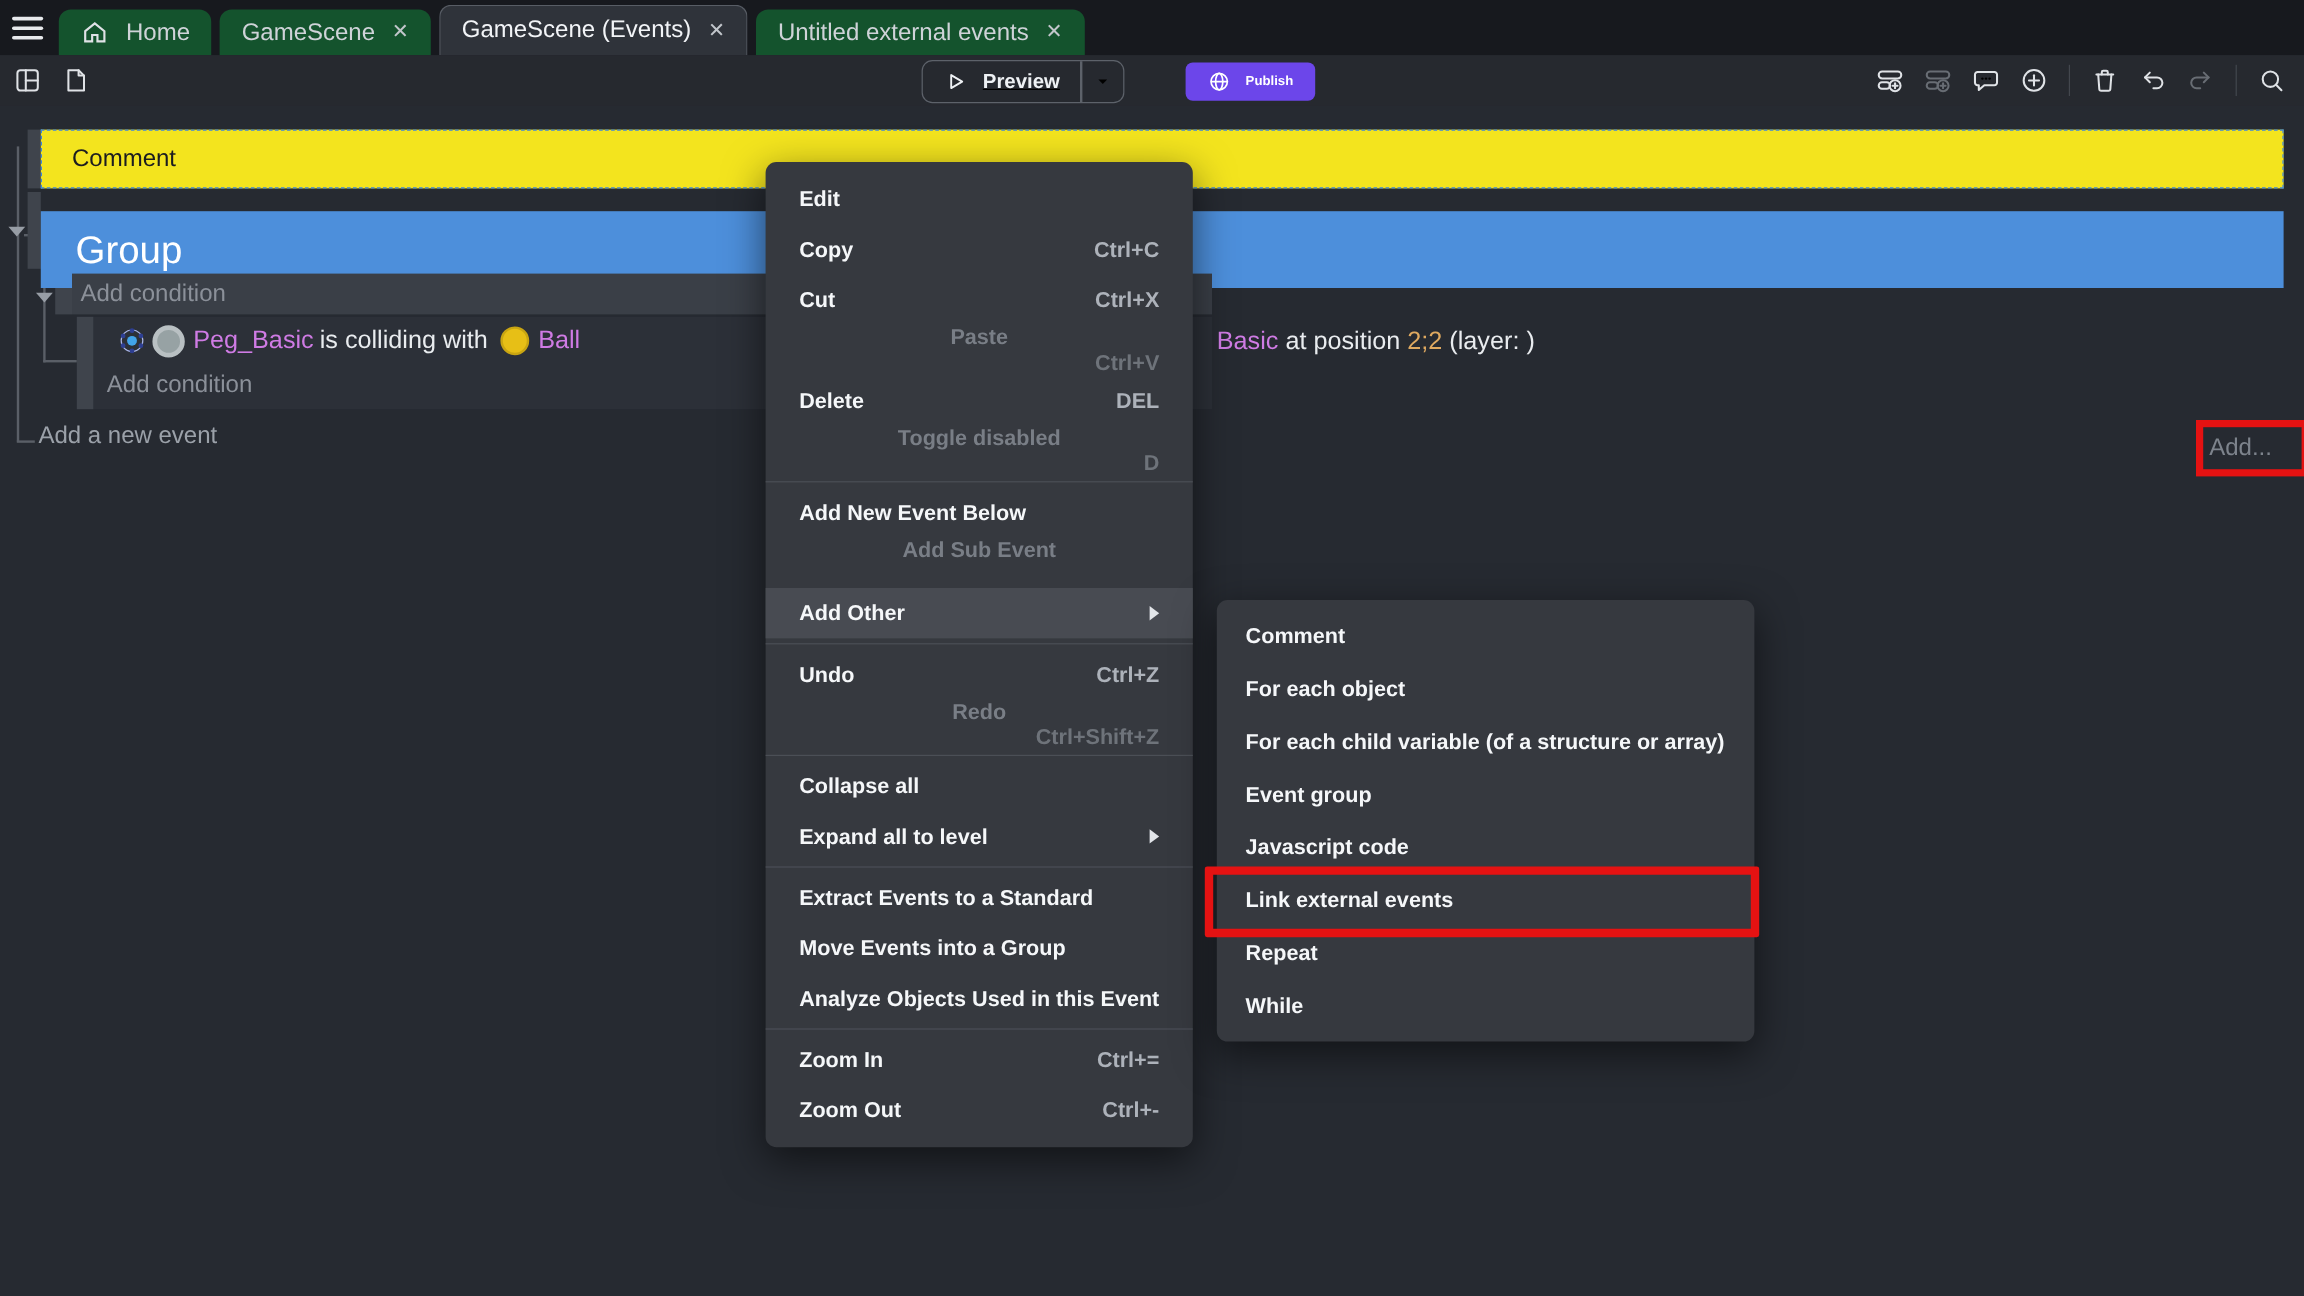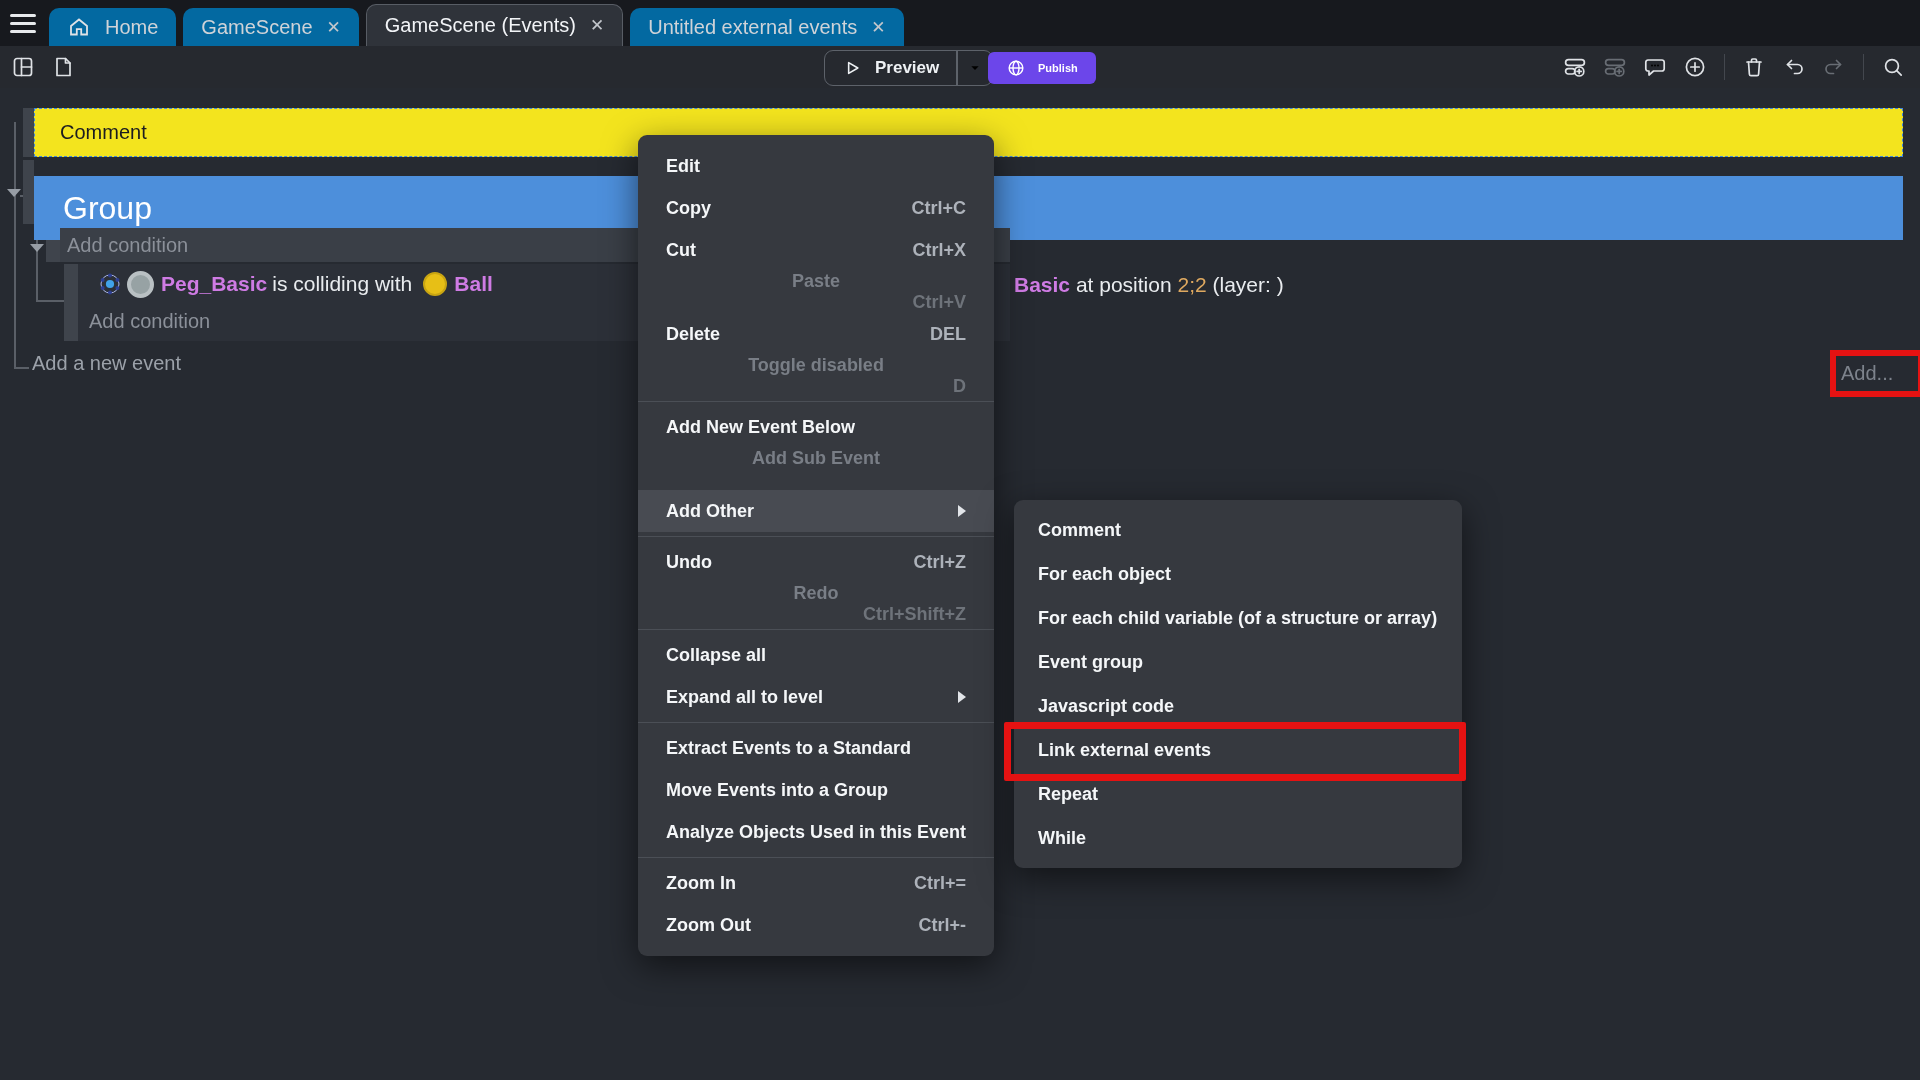--- a/index.html
+++ b/index.html
@@ -18,38 +18,38 @@
   }
 
   
   .tabbar{ position:absolute; top:0; left:0; width:1920px; height:46px;
     background:var(--tabbarbg); z-index:5; }
   .hamburger{ position:absolute; left:10px; top:9px; width:36px; height:28px;
     display:flex; flex-direction:column; justify-content:center; gap:5px; cursor:pointer; }
   .hamburger i{ display:block; width:26px; height:3px; background:#e8eaed; border-radius:2px; }
   .tabstrip{ position:absolute; left:49px; bottom:0; display:flex; align-items:flex-end; gap:7px; }
   .tab{ height:38px; display:flex; align-items:center; gap:14px; padding:0 18px;
-    background:#0369a1; color:#cfd3d8; font-size:20px;
+    background:#14532d; color:#cfd3d8; font-size:20px;
     border-radius:10px 10px 0 0; white-space:nowrap; }
   .tab.active{ height:42px; background:#2f333a; color:#f2f4f7;
     border:1px solid #585d65; border-bottom:none; }
   .tab .home-icon{ width:24px; height:24px; stroke:#dfe2e6; fill:none; stroke-width:1.8; }
   .tab-close{ font-size:17px; color:#c2c6cb; cursor:pointer; }
 
   
   .toolbar{ position:absolute; top:46px; left:0; width:1920px; height:42px;
     background:var(--toolbg); z-index:5; }
   .tool-left{ position:absolute; left:10px; top:8px; display:flex; gap:14px; }
   .tbi{ width:26px; height:26px; display:inline-flex; align-items:center; justify-content:center; cursor:pointer; }
   .tbi svg{ width:24px; height:24px; stroke:#dfe2e6; fill:none; stroke-width:1.7;
     stroke-linecap:round; stroke-linejoin:round; }
   .tbi.dim svg{ stroke:#686d74; }
   .tb-sep{ width:1px; height:26px; background:#43474e; margin:0 2px; }
-  .preview-group{ position:absolute; left:824px; top:4px; height:36px;
-    border:1.5px solid #5d626a; border-radius:9px; display:flex; align-items:stretch; cursor:pointer; }
+  .preview-group{ position:absolute; left:768px; top:4px; height:36px;
+    border:1.5px solid #5d626a; border-radius:9px; display:flex; align-items:stretch; cursor:pointer;text-decoration:underline; }
   .preview-main{ display:flex; align-items:center; gap:13px; padding:0 17px; }
   .preview-main svg{ width:20px; height:20px; stroke:#eef1f4; fill:none; stroke-width:1.9; stroke-linejoin:round;}
   .preview-label{ font-size:17px; font-weight:bold; color:#eef1f4; }
   .preview-sep{ width:1.5px; background:#5d626a; }
   .preview-caret{ width:34px; display:flex; align-items:center; justify-content:center; }
   .preview-caret svg{ width:16px; height:16px; fill:#d0d4d9; }
   .publish-btn{ position:absolute; left:988px; top:6px; height:32px; border-radius:6px;
     background:var(--purple); display:flex; align-items:center; gap:12px; padding:0 18px; cursor:pointer; }
   .publish-btn svg{ width:20px; height:20px; stroke:#fff; fill:none; stroke-width:1.7; }
   .publish-label{ font-size:11px; font-weight:bold; color:#fff; }
@@ -64,21 +64,21 @@
     background:var(--yellow); border:1.5px dashed #3f87de; color:#1b1c20;
     font-size:20px; line-height:46px; padding-left:25px; z-index:1; }
   .ev-group{ position:absolute; left:34px; top:176px; width:1869px; height:64px;
     background:var(--blue); color:#fff; font-size:32px; line-height:64px; padding-left:29px; z-index:1; }
   .ev-addcond-bar{ position:absolute; left:60px; top:228px; width:950px; height:34px;
     background:#3a3f47; color:var(--dimtext); font-size:20px; line-height:34px; padding-left:7px; z-index:1; }
   .ev-cond-block{ position:absolute; left:78px; top:264px; width:932px; height:77px;
     background:#2c3038; z-index:1; }
   .cond-line1{ height:40px; display:flex; align-items:center; gap:5px; padding-left:20px;
     font-size:21px; color:#e9ecef; white-space:nowrap; }
-  .obj-name{ color:var(--magenta); font-weight:bold; }
+  .obj-name{ color:var(--magenta); font-weight:normal; }
   .atom-ic{ width:24px; height:24px; flex:none; }
   .peg-circle{ width:27px; height:27px; border-radius:50%; background:#97a2a4;
     border:4px solid #b9c0c3; flex:none; margin-right:2px; }
   .ball-circle{ width:24px; height:24px; border-radius:50%; background:#e7bf16;
     border:2px solid #c9a512; flex:none; margin:0 2px 0 6px; }
   .cond-line2{ color:var(--dimtext); font-size:20px; line-height:34px; padding-left:11px; }
   .action-line{ position:absolute; left:1014px; top:268px; height:34px; line-height:34px;
     font-size:21px; color:#e9ecef; white-space:nowrap; z-index:1; }
   .action-line .num{ color:var(--orange); }
   .add-new-event{ position:absolute; left:32px; top:352px; font-size:20px; color:#9ba1a9; z-index:1; }

